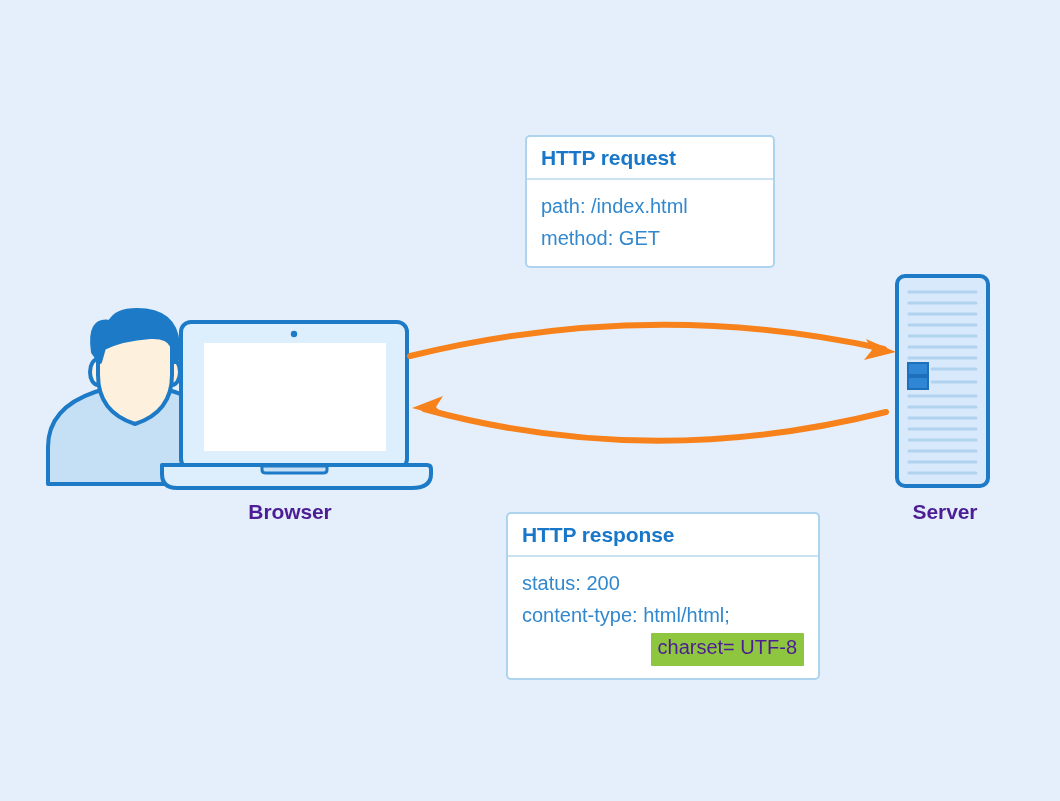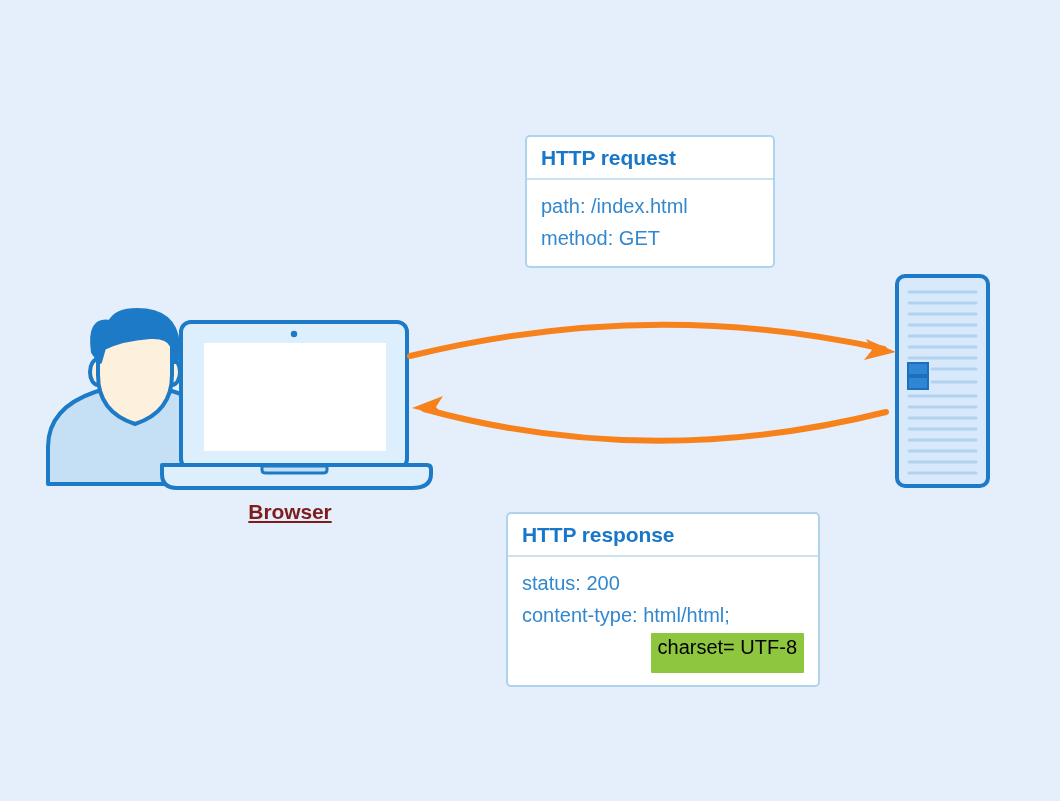--- a/index.html
+++ b/index.html
@@ -52,47 +52,46 @@
     color: #3288ce;
     font-size: 20px;
     line-height: 1.6;
     white-space: nowrap;
   }
   .info-line.indent {
     text-align: right;
   }
   .hl {
     background: #8fc63f;
-    color: #000000;
-    padding: 2px 7px 13px 7px;
+    color: #4c1d95;
+    padding: 2px 7px 6px 7px;
     border-radius: 1px;
     display: inline-block;
     line-height: 1.25;
   }
 
   #http-request-box {
     left: 525px;
     top: 135px;
     width: 250px;
   }
   #http-response-box {
     left: 506px;
     top: 512px;
     width: 314px;
   }
 
   
   .node-label {
     position: absolute;
-    color: #7f1d1d;
+    color: #4c1d95;
     font-weight: bold;
     font-size: 21px;
     text-align: center;
     letter-spacing: -0.1px;
-    text-decoration: underline;
   }
   #browser-label {
     left: 190px;
     top: 500px;
     width: 200px;
   }
   #server-label {
     left: 845px;
     top: 500px;
     width: 200px;
@@ -165,20 +164,21 @@
       <path d="M410 356 Q650 297 884 349" fill="none" stroke="#f7821b" stroke-width="6" stroke-linecap="round"></path>
       <path d="M896 352 L866 339 L872 350 L864 360 Z" fill="#f7821b"></path>
     </g>
     <g>
       <path d="M424 409 Q650 471 886 412" fill="none" stroke="#f7821b" stroke-width="6" stroke-linecap="round"></path>
       <path d="M412 408 L443 396 L436 407 L445 417 Z" fill="#f7821b"></path>
     </g>
   </svg>
 
   <div class="node-label" id="browser-label">Browser</div>
+  <div class="node-label" id="server-label">Server</div>
 
   <div class="info-box" id="http-request-box">
     <div class="info-box-header">HTTP request</div>
     <div class="info-box-body">
       <div class="info-line">path: /index.html</div>
       <div class="info-line">method: GET</div>
     </div>
   </div>
 
   <div class="info-box" id="http-response-box">

